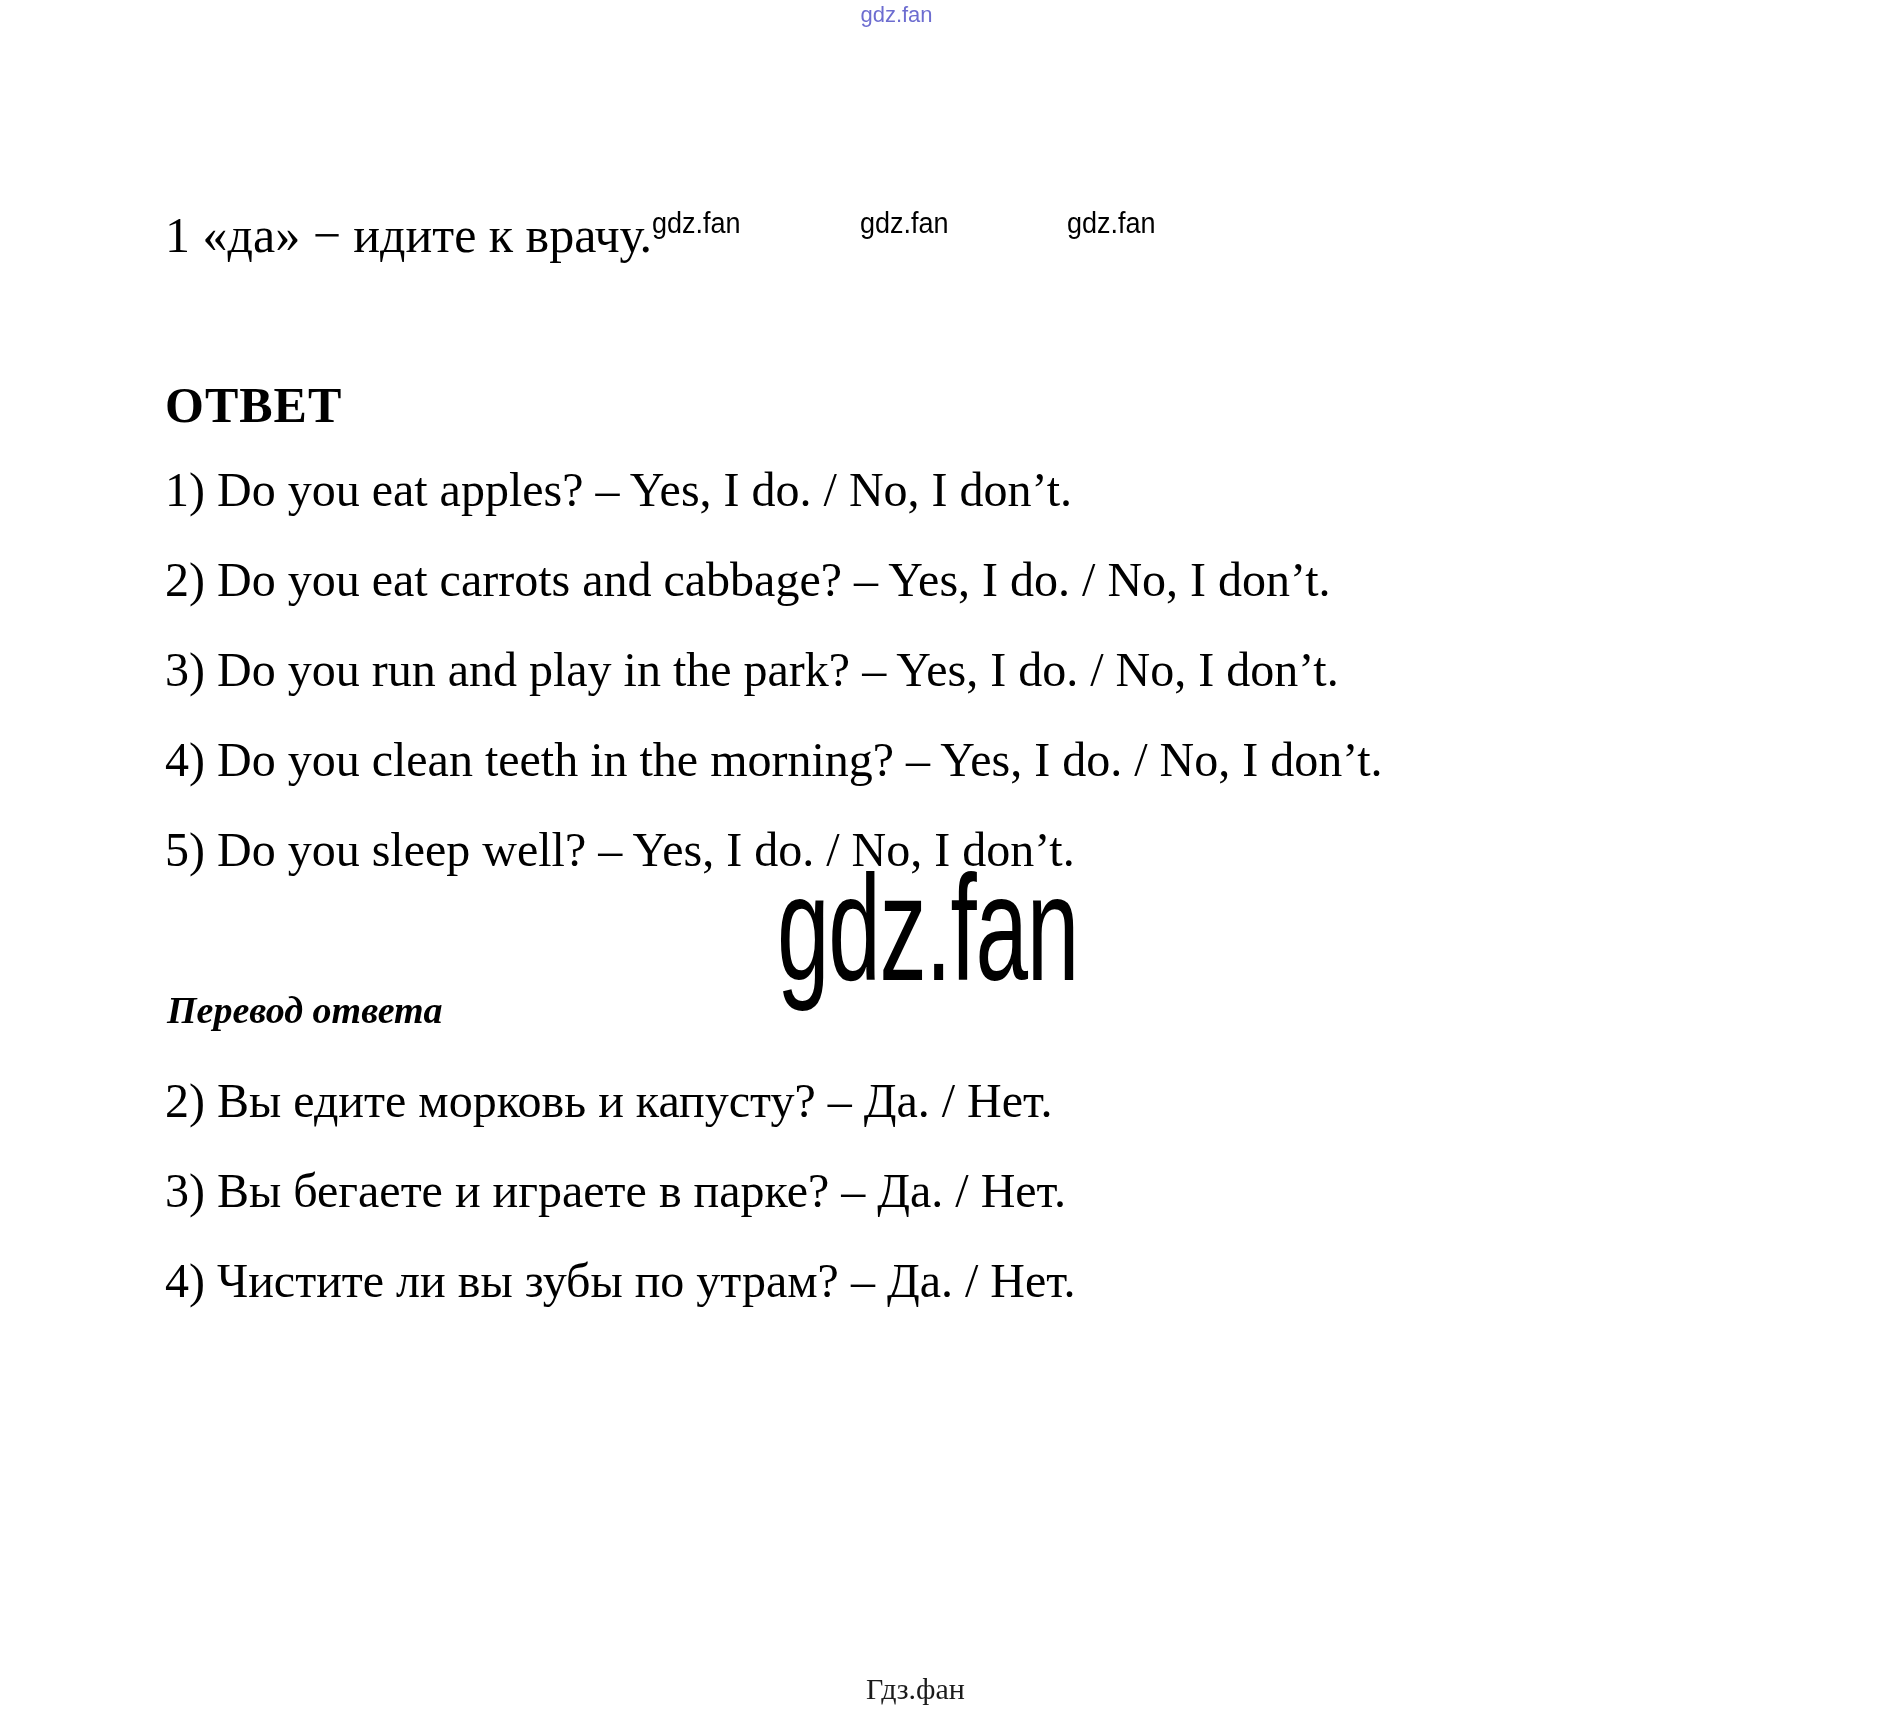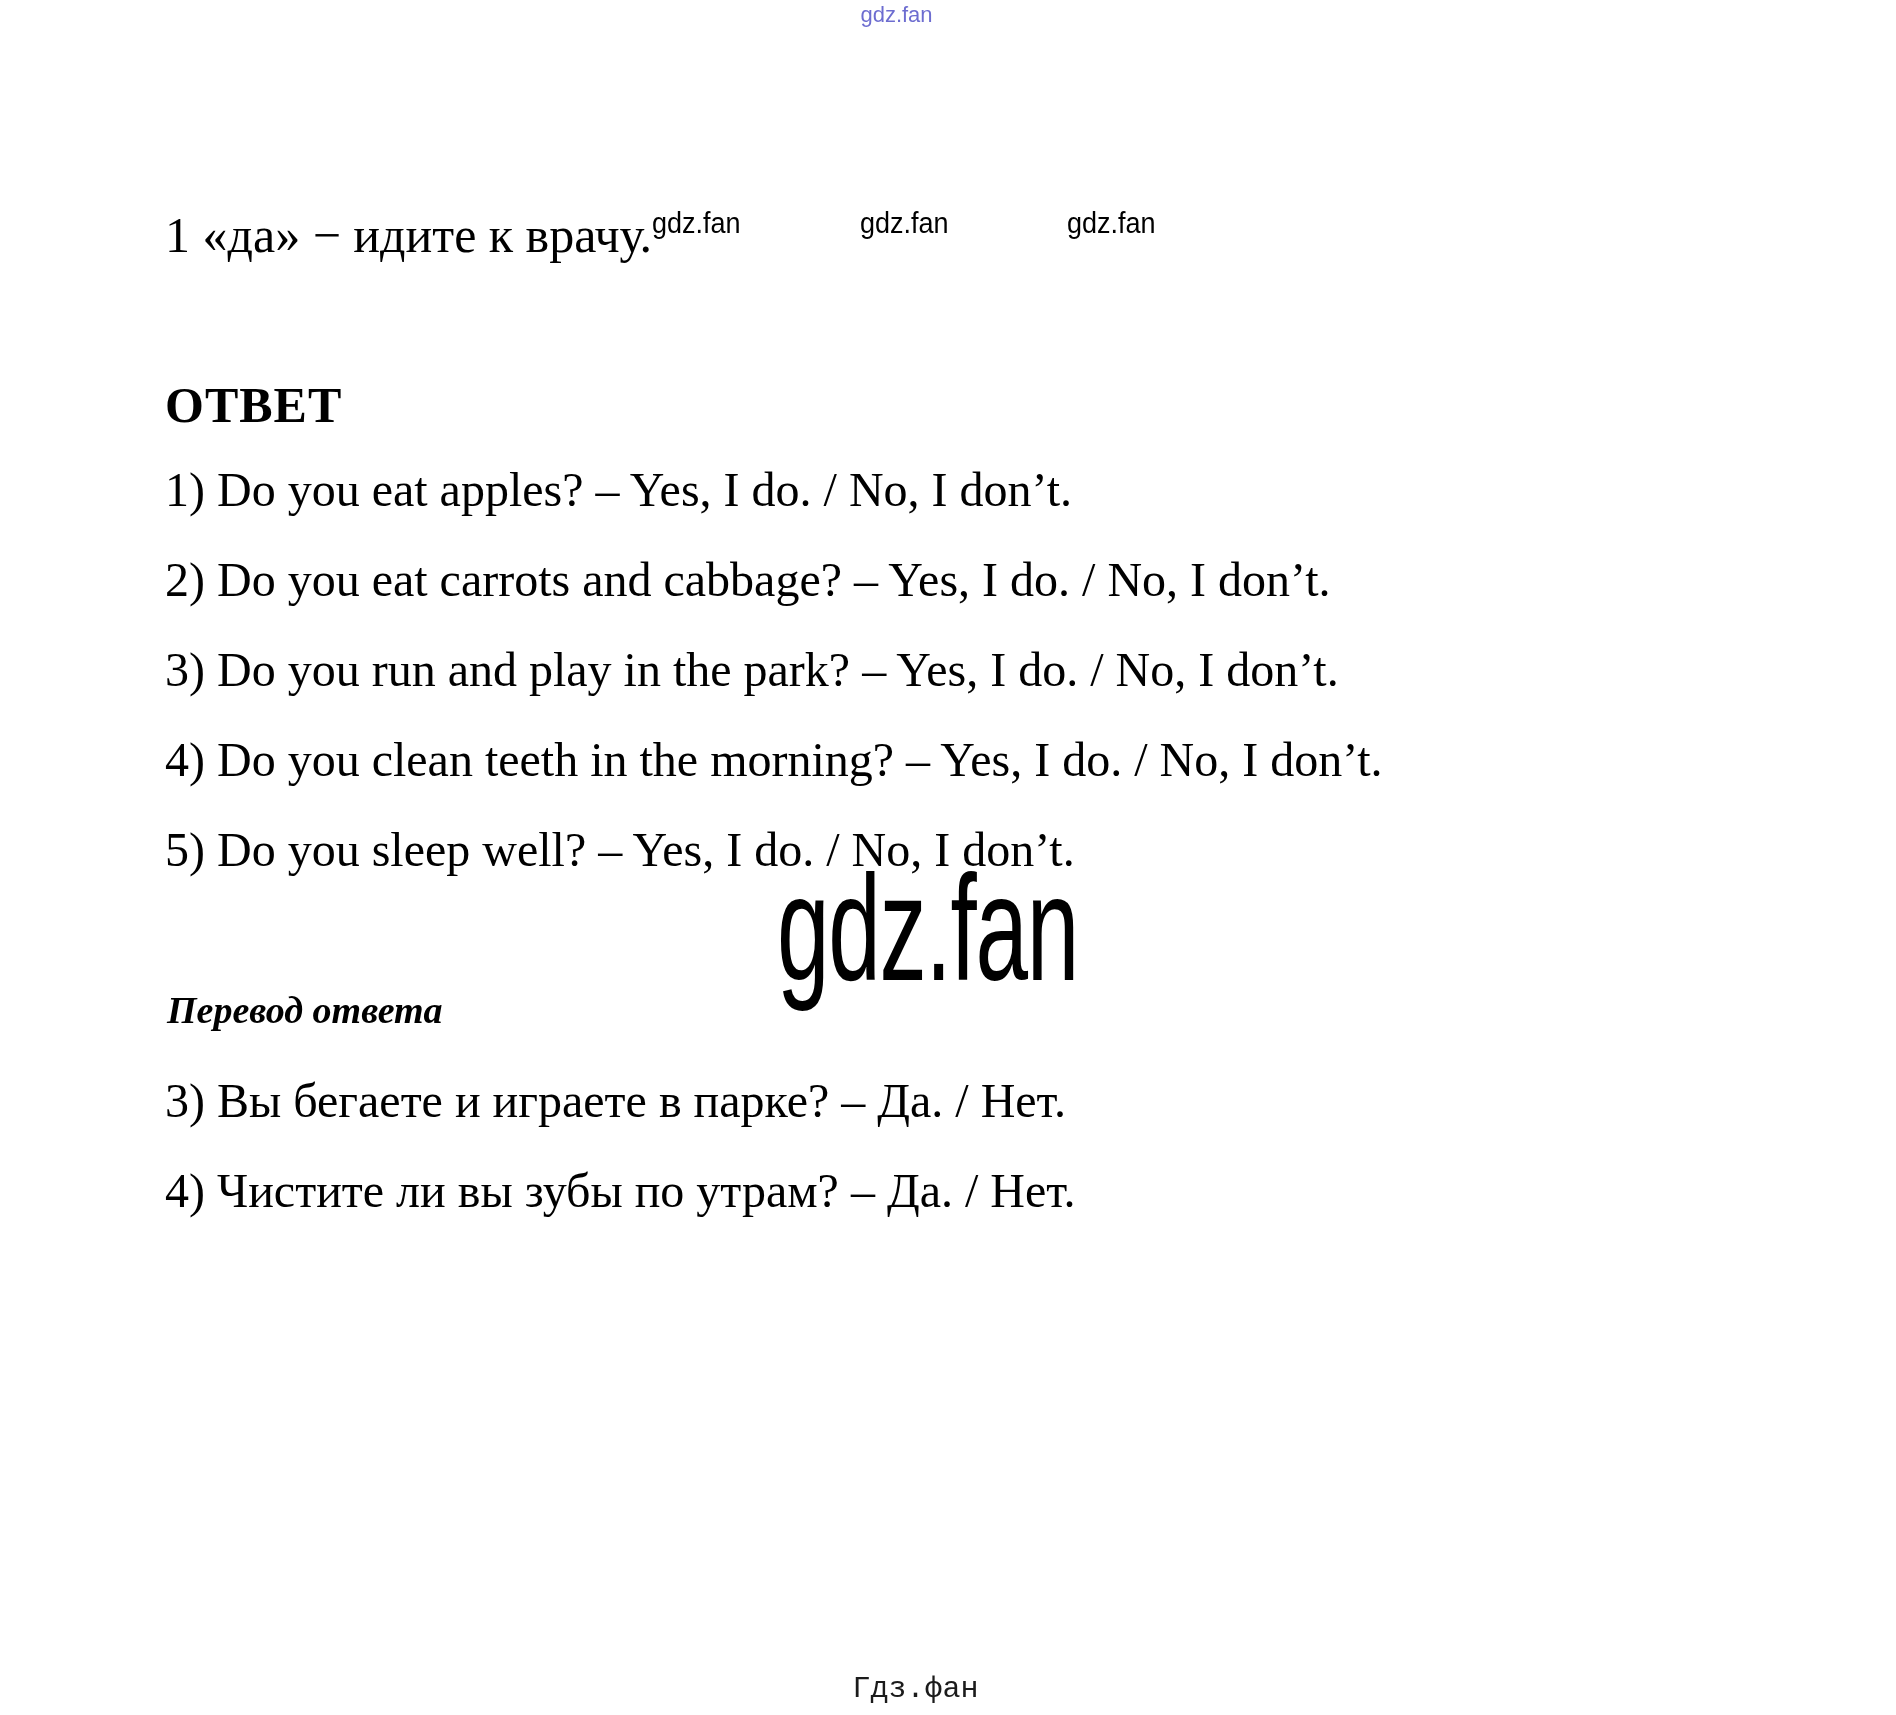--- a/index.html
+++ b/index.html
@@ -83,21 +83,21 @@
     left: 167px; top: 988px;
     font-size: 38px;
     font-weight: bold;
     font-style: italic;
   }
 
   .footer-wm {
     position: absolute;
     left: 0; right: 0; top: 1672px;
     text-align: center;
-    font-family: Liberation Mono, monospace;
+    font-family: Liberation Serif, serif;
     font-size: 30px;
     color: #1b1b1b;
     margin-left: 38px;
   }
 </style>
 </head>
 <body>
 
 <div class="page">
 
@@ -118,19 +118,20 @@
     <div class="line">3) Do you run and play in the park? – Yes, I do. / No, I don’t.</div>
     <div class="line">4) Do you clean teeth in the morning? – Yes, I do. / No, I don’t.</div>
     <div class="line">5) Do you sleep well? – Yes, I do. / No, I don’t.</div>
   </div>
 
   <div class="big-wm">gdz.fan</div>
 
   <div class="h2">Перевод ответа</div>
 
   <div class="list translation-list">
+    <div class="line">2) Вы едите морковь и капусту? – Да. / Нет.</div>
     <div class="line">3) Вы бегаете и играете в парке? – Да. / Нет.</div>
     <div class="line">4) Чистите ли вы зубы по утрам? – Да. / Нет.</div>
   </div>
 
   <div class="footer-wm">Гдз.фан</div>
 
 </div>
 
 </body></html>

